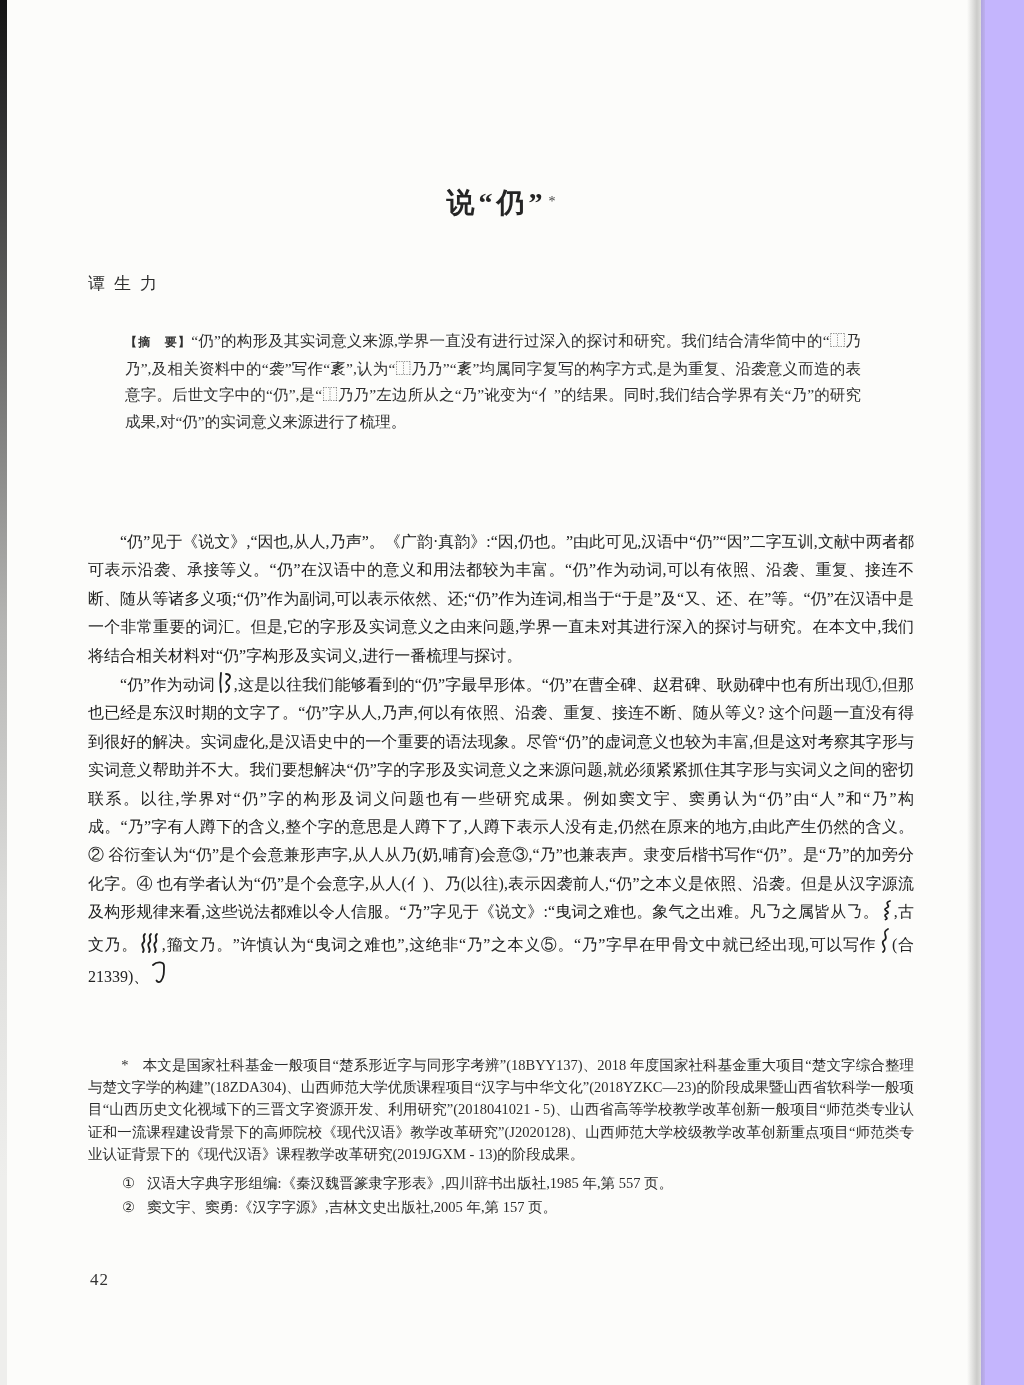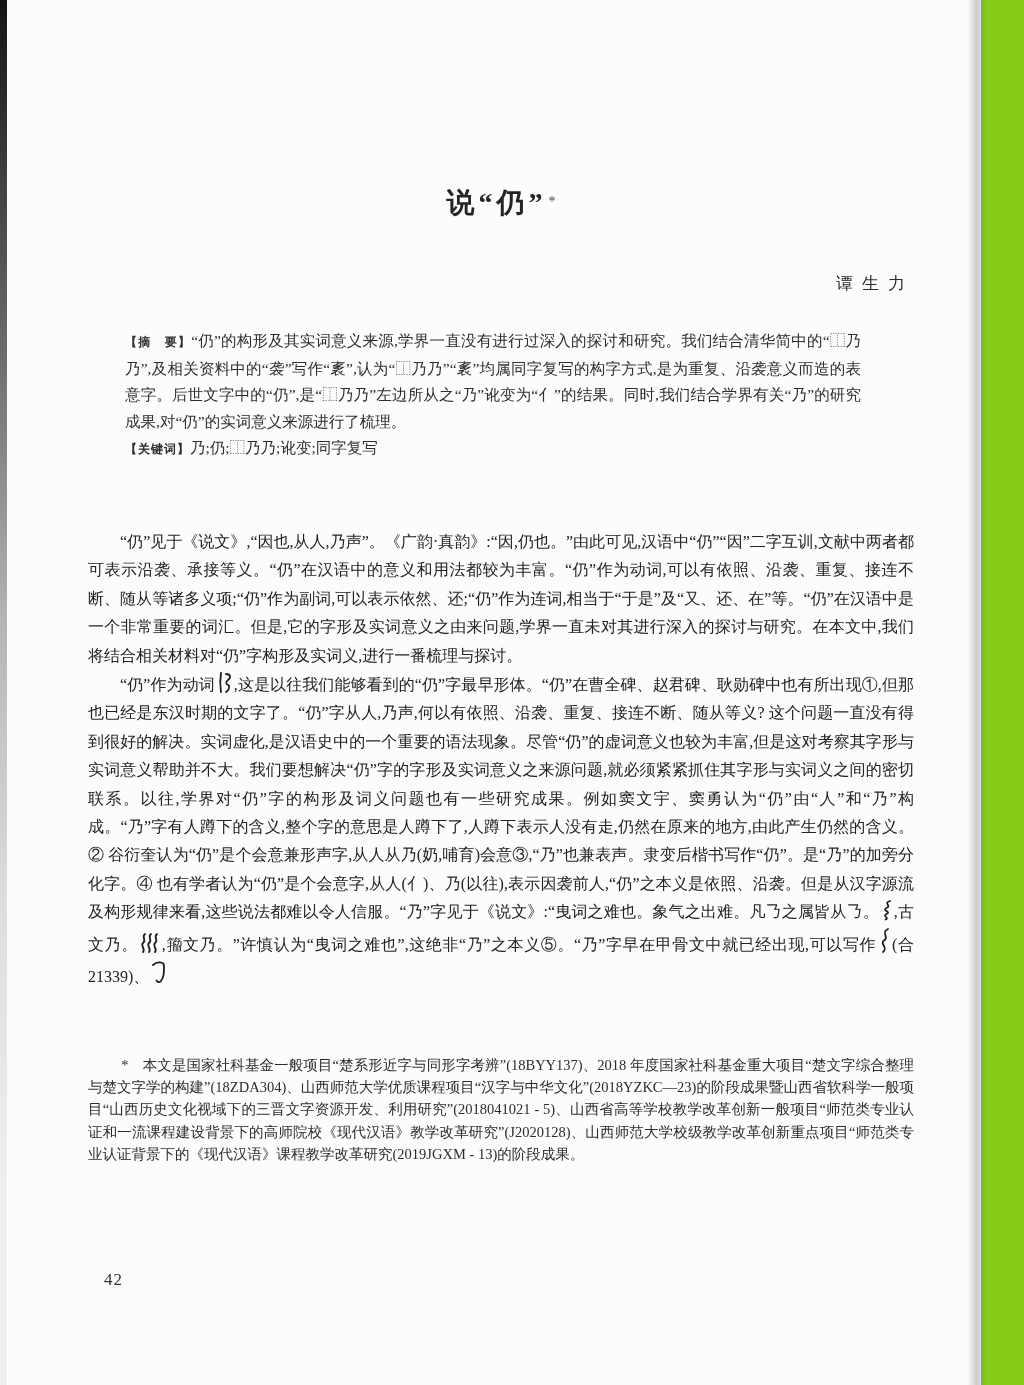--- a/index.html
+++ b/index.html
@@ -3,41 +3,41 @@
 <meta charset="utf-8">
 <style>
   html,body { margin:0; padding:0; }
   body {
     width:1024px; height:1385px;
     font-family:"Liberation Serif","DejaVu Serif",serif;
     background:#e7e6e4;
   }
   .scan {
     position:relative; width:1024px; height:1385px;
-    background:#84cc16; overflow:hidden;
+    background:#c4b5fd; overflow:hidden;
   }
   .page {
     position:absolute; left:0; top:0; width:981px; height:1385px;
     background:#fcfcfa;
   }
   .left-strip {
     position:absolute; left:0; top:0; width:7px; height:1385px;
     background:linear-gradient(to bottom,#141414 0%,#2e2e2e 8%,#6a6a68 25%,#b5b5b3 45%,#dddddb 65%,#eeeeec 85%);
   }
   .page-edge {
     position:absolute; left:967px; top:0; width:18px; height:1385px;
     background:linear-gradient(to right, rgba(0,0,0,0) 0%, rgba(90,90,88,0.30) 55%, rgba(120,120,118,0.10) 100%);
   }
   .content { position:absolute; left:88px; top:0; width:826px; color:#252525; }
 
   .title-block { position:absolute; top:184px; left:0; width:826px; text-align:center; }
   .title { font-size:28px; font-weight:700; letter-spacing:4px; }
   .title-note { font-size:14px; vertical-align:super; font-weight:400; margin-left:2px; color:#444; }
 
-  .author-block { position:absolute; top:272px; left:0; width:826px; text-align:right; }
+  .author-block { position:absolute; top:272px; left:0; width:826px; text-align:left; }
   .author { font-size:17px; letter-spacing:9px; color:#2b2b2b; }
 
   .front-matter {
     position:absolute; top:328px; left:37px; width:736px;
     font-size:15.5px; line-height:26.6px; text-align:justify; color:#2e2e2e;
   }
   .fm-label { font-weight:700; font-family:"Liberation Sans","DejaVu Sans",sans-serif; font-size:12px; letter-spacing:1px; }
   .fm-par { margin:0; }
 
   .body-text {
@@ -52,21 +52,21 @@
   .footnotes {
     position:absolute; top:1054px; left:0; width:826px;
     font-size:14.5px; line-height:22.2px; text-align:justify; color:#2c2c2c;
   }
   .fn-star { margin:0; text-indent:2.3em; }
   .fn-star .fn-marker { margin-right:14px; }
   .fn-list { margin-top:7px; }
   .fn-item { margin:0 0 1.5px 0; padding-left:34px; }
   .fn-item .fn-marker { margin-right:12px; }
 
-  .page-number { position:absolute; left:104px; top:1270px; font-size:17px; color:#333; letter-spacing:1px; }
+  .page-number { position:absolute; left:90px; top:1270px; font-size:17px; color:#333; letter-spacing:1px; }
 </style>
 </head>
 <body>
 
 <div class="scan">
   <div class="page"></div>
   <div class="left-strip"></div>
   <div class="page-edge"></div>
 
   <div class="content">
@@ -74,21 +74,20 @@
     <div class="title-block">
       <span class="title">说“仍”</span><span class="title-note">*</span>
     </div>
 
     <div class="author-block">
       <span class="author">谭生力</span>
     </div>
 
     <div class="front-matter">
       <p class="fm-par"><span class="fm-label">【摘　要】</span><span>“仍”的构形及其实词意义来源,学界一直没有进行过深入的探讨和研究。我们结合清华简中的“⿰乃乃”,及相关资料中的“袭”写作“袲”,认为“⿰乃乃”“袲”均属同字复写的构字方式,是为重复、沿袭意义而造的表意字。后世文字中的“仍”,是“⿰乃乃”左边所从之“乃”讹变为“亻”的结果。同时,我们结合学界有关“乃”的研究成果,对“仍”的实词意义来源进行了梳理。</span></p>
-      <p class="fm-par"><span class="fm-label">【关键词】</span><span>乃;仍;⿰乃乃;讹变;同字复写</span></p>
     </div>
 
     <div class="body-text">
       <p>“仍”见于《说文》,“因也,从人,乃声”。《广韵·真韵》:“因,仍也。”由此可见,汉语中“仍”“因”二字互训,文献中两者都可表示沿袭、承接等义。“仍”在汉语中的意义和用法都较为丰富。“仍”作为动词,可以有依照、沿袭、重复、接连不断、随从等诸多义项;“仍”作为副词,可以表示依然、还;“仍”作为连词,相当于“于是”及“又、还、在”等。“仍”在汉语中是一个非常重要的词汇。但是,它的字形及实词意义之由来问题,学界一直未对其进行深入的探讨与研究。在本文中,我们将结合相关材料对“仍”字构形及实词义,进行一番梳理与探讨。</p>
       <p><span>“仍”作为动词</span><svg class="glyph" width="17" height="24" viewBox="0 0 17 24">
             <path d="M5,3 C4,9 4,16 5,22"></path>
             <path d="M10,4 C15,4 15,8 12,10 C9,12 10,14.5 13,15.5 C13.5,18.5 11.5,21 10,22"></path>
           </svg><span>,这是以往我们能够看到的“仍”字最早形体。“仍”在曹全碑、赵君碑、耿勋碑中也有所出现①,但那也已经是东汉时期的文字了。“仍”字从人,乃声,何以有依照、沿袭、重复、接连不断、随从等义? 这个问题一直没有得到很好的解决。实词虚化,是汉语史中的一个重要的语法现象。尽管“仍”的虚词意义也较为丰富,但是这对考察其字形与实词意义帮助并不大。我们要想解决“仍”字的字形及实词意义之来源问题,就必须紧紧抓住其字形与实词义之间的密切联系。以往,学界对“仍”字的构形及词义问题也有一些研究成果。例如窦文宇、窦勇认为“仍”由“人”和“乃”构成。“乃”字有人蹲下的含义,整个字的意思是人蹲下了,人蹲下表示人没有走,仍然在原来的地方,由此产生仍然的含义。② 谷衍奎认为“仍”是个会意兼形声字,从人从乃(奶,哺育)会意③,“乃”也兼表声。隶变后楷书写作“仍”。是“乃”的加旁分化字。④ 也有学者认为“仍”是个会意字,从人(亻)、乃(以往),表示因袭前人,“仍”之本义是依照、沿袭。但是从汉字源流及构形规律来看,这些说法都难以令人信服。“乃”字见于《说文》:“曳词之难也。象气之出难。凡𠄎之属皆从𠄎。</span><svg class="glyph" width="13" height="22" viewBox="0 0 13 22">
             <path d="M10,2 C3,4 12,7 6.5,9 C1,11 12,13 6.5,15 C2,17 10,19 5.5,20.5"></path>
           </svg><span>,古文乃。</span><svg class="glyph" width="22" height="22" viewBox="0 0 22 22">
@@ -98,18 +97,20 @@
           </svg><span>,籀文乃。”许慎认为“曳词之难也”,这绝非“乃”之本义⑤。“乃”字早在甲骨文中就已经出现,可以写作</span><svg class="glyph" width="14" height="27" viewBox="0 0 14 27">
             <path d="M11,2 C3,6 13,10 7,13.5 C2,16.5 12,21 6,25"></path>
           </svg><span>(合 21339)、</span><svg class="glyph" width="17" height="27" viewBox="0 0 17 27">
             <path d="M3,6 C7,2 14,2.5 14,7 C14,14 14,18 11,22 C10,23.5 7.5,23.5 6.5,21.5"></path>
           </svg></p>
     </div>
 
     <div class="footnotes">
       <p class="fn-star"><span class="fn-marker">*</span><span>本文是国家社科基金一般项目“楚系形近字与同形字考辨”(18BYY137)、2018 年度国家社科基金重大项目“楚文字综合整理与楚文字学的构建”(18ZDA304)、山西师范大学优质课程项目“汉字与中华文化”(2018YZKC—23)的阶段成果暨山西省软科学一般项目“山西历史文化视域下的三晋文字资源开发、利用研究”(2018041021 - 5)、山西省高等学校教学改革创新一般项目“师范类专业认证和一流课程建设背景下的高师院校《现代汉语》教学改革研究”(J2020128)、山西师范大学校级教学改革创新重点项目“师范类专业认证背景下的《现代汉语》课程教学改革研究(2019JGXM - 13)的阶段成果。</span></p>
       <div class="fn-list">
+        <p class="fn-item"><span class="fn-marker">①</span><span>汉语大字典字形组编:《秦汉魏晋篆隶字形表》,四川辞书出版社,1985 年,第 557 页。</span></p>
+        <p class="fn-item"><span class="fn-marker">②</span><span>窦文宇、窦勇:《汉字字源》,吉林文史出版社,2005 年,第 157 页。</span></p>
       </div>
     </div>
   </div>
 
   <div class="page-number">42</div>
 </div>
 
 </body></html>

